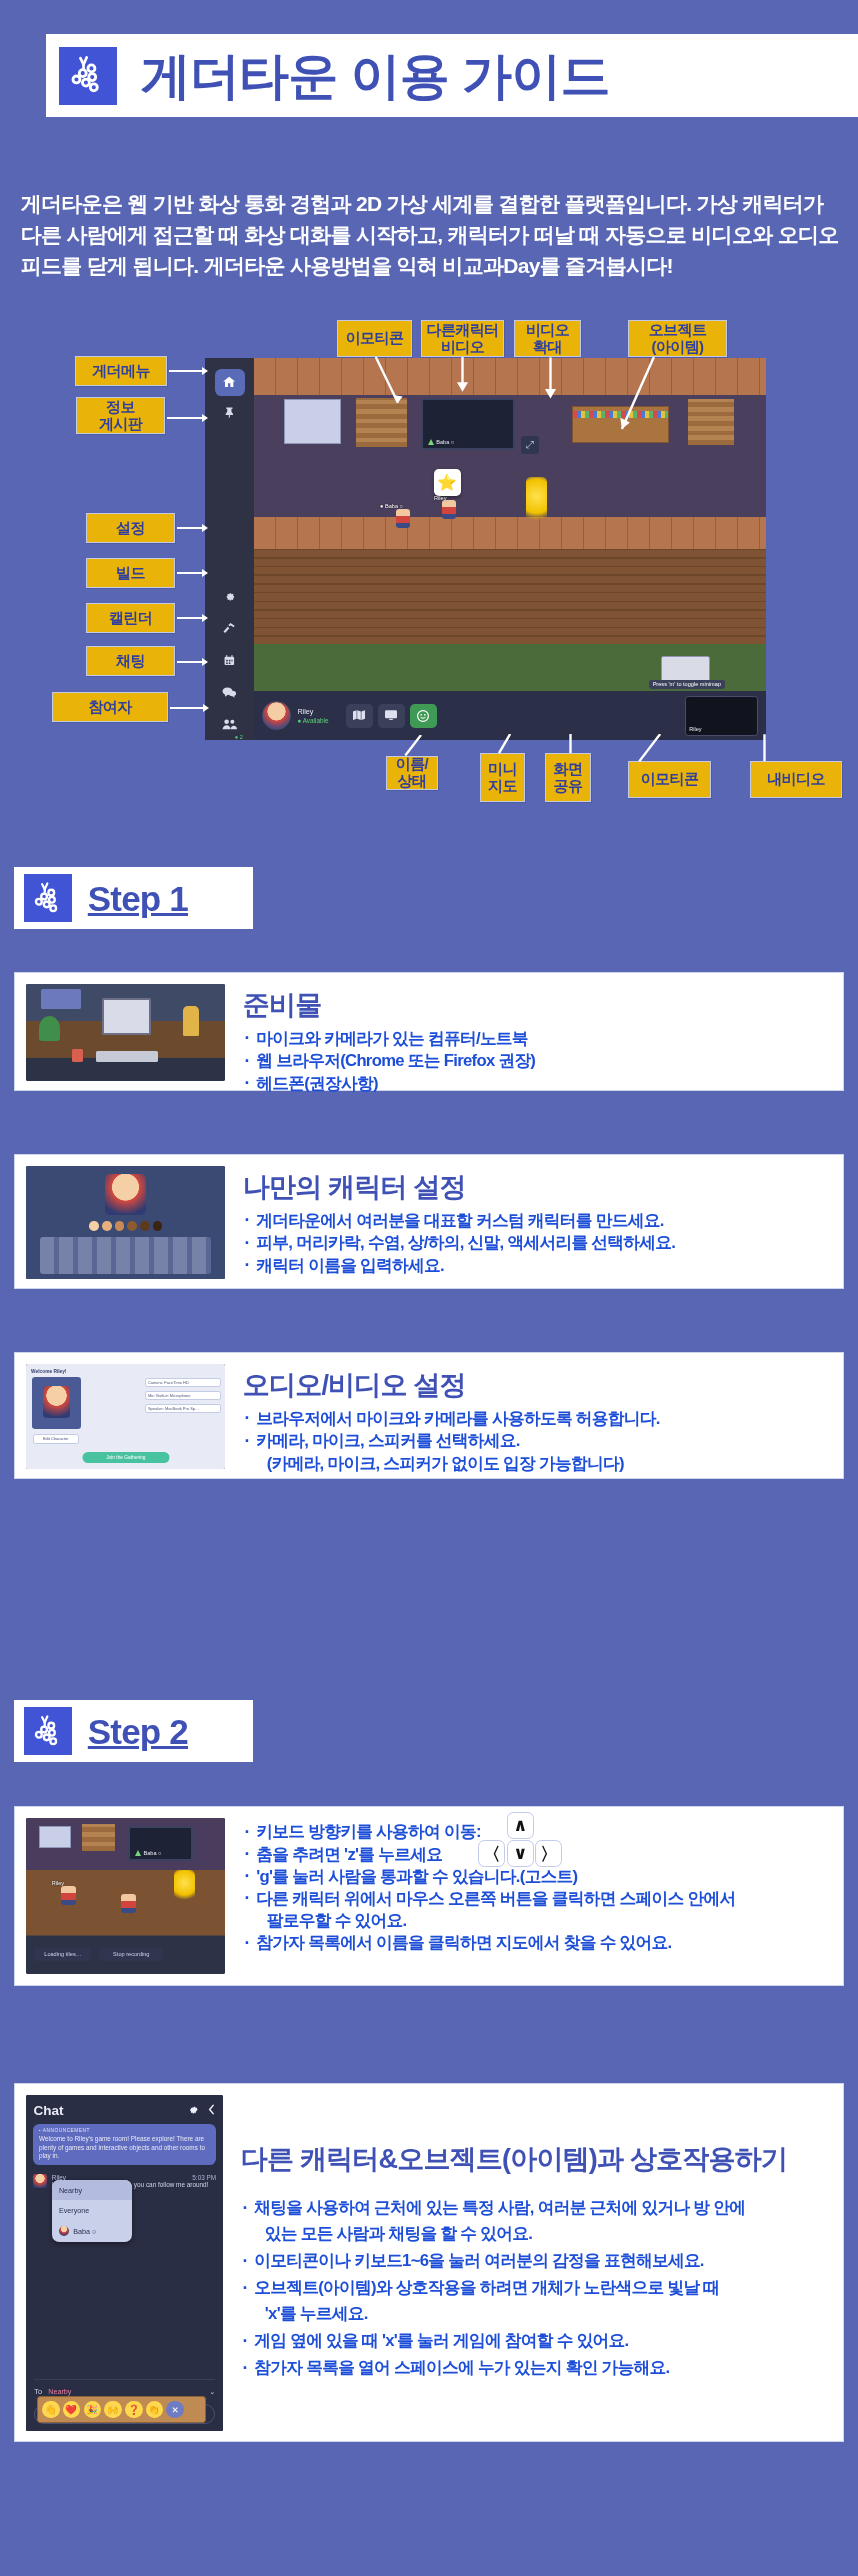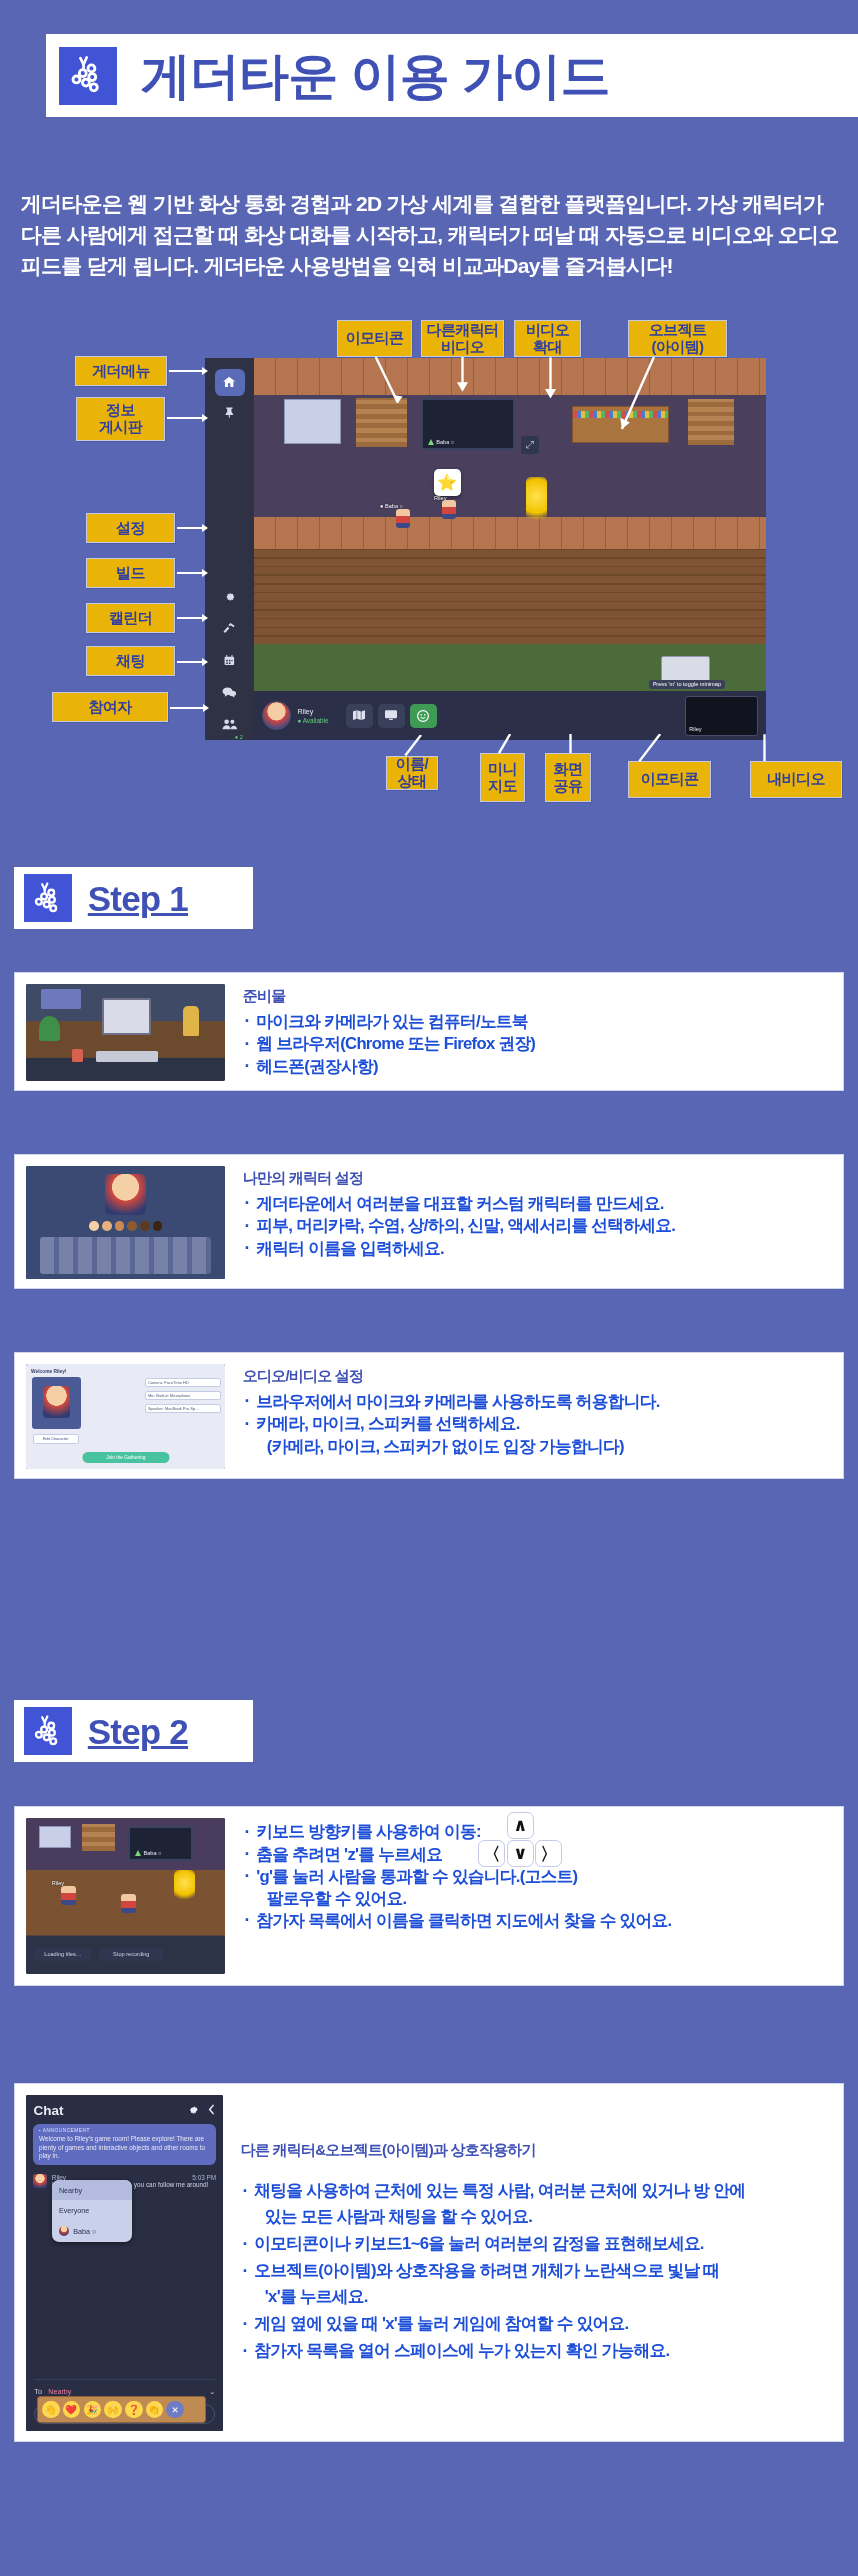--- a/index.html
+++ b/index.html
@@ -195,21 +195,21 @@
   .card {
     position: absolute; background: #ffffff; display: flex; align-items: flex-start;
     border: 1.6px solid #cfd5ea;
   }
   .card-shot {
     flex: 0 0 auto; margin: 11px 0 11px 11px; background: #2d3347; overflow: hidden;
     position: relative; border-radius: 1.6px;
   }
   .card-body { padding: 14.3px 11px 8px 17.5px; }
   .card-title {
-    font-size: 15px; font-weight: bold; color: #3f51b5; letter-spacing: -0.8px;
+    font-size: 27px; font-weight: bold; color: #3f51b5; letter-spacing: -0.8px;
     margin-bottom: 4.8px;
   }
   .card-list { list-style: none; }
   .card-list li {
     font-size: 16.7px; font-weight: bold; color: #1d4ed8; letter-spacing: -0.7px;
     line-height: 1.33; padding-left: 13.5px; position: relative;
   }
   .card-list li.bullet::before {
     content: "·"; position: absolute; left: 1.6px; top: -0.8px; font-size: 17.5px;
   }
@@ -526,21 +526,21 @@
   <svg style="position:absolute;left:617px;top:51px;width:45px;height:80px" viewBox="0 0 56 100" width="45" height="80">
     <line x1="46" y1="0" x2="6" y2="90" stroke="#fff" stroke-width="3"></line>
     <polygon points="6,90 4,76 16,82" fill="#fff"></polygon>
   </svg>
 
   <div class="callout" style="left:75px;top:50px;width:92px;height:30px;">
     <span>게더메뉴</span>
   </div>
   <div class="arrow-h" style="left:169px;top:64px;width:33px;"></div>
 
-  <div class="callout" style="left:76px;top:91px;width:89px;height:44px;flex-direction:column;">
+  <div class="callout" style="left:76px;top:91px;width:89px;height:37px;flex-direction:column;">
     <span>정보</span>
     <span>게시판</span>
   </div>
   <div class="arrow-h" style="left:167px;top:111px;width:35px;"></div>
 
   <div class="callout" style="left:86px;top:207px;width:89px;height:30px;">
     <span>설정</span>
   </div>
   <div class="arrow-h" style="left:177px;top:221px;width:25.4px;"></div>
 
@@ -738,20 +738,21 @@
     <div class="keys" style="left:253px;top:4.8px;">
       <div class="key up">∧</div>
       <div class="key left">〈</div>
       <div class="key down">∨</div>
       <div class="key right">〉</div>
     </div>
     <ul class="card-list">
       <li class="bullet">키보드 방향키를 사용하여 이동:</li>
       <li class="bullet">춤을 추려면 'z'를 누르세요</li>
       <li class="bullet">'g'를 눌러 사람을 통과할 수 있습니다.(고스트)</li>
+      <li class="bullet">다른 캐릭터 위에서 마우스 오른쪽 버튼을 클릭하면 스페이스 안에서</li>
       <li class="cont">팔로우할 수 있어요.</li>
       <li class="bullet">참가자 목록에서 이름을 클릭하면 지도에서 찾을 수 있어요.</li>
     </ul>
   </div>
 </div>
 
 <div class="card" style="left:14.3px;top:2083px;width:830px;height:359px;">
   <div class="card-shot" style="width:197px;height:336px;background:#20243a;">
     <div class="chatmock">
       <div class="ch-head">

